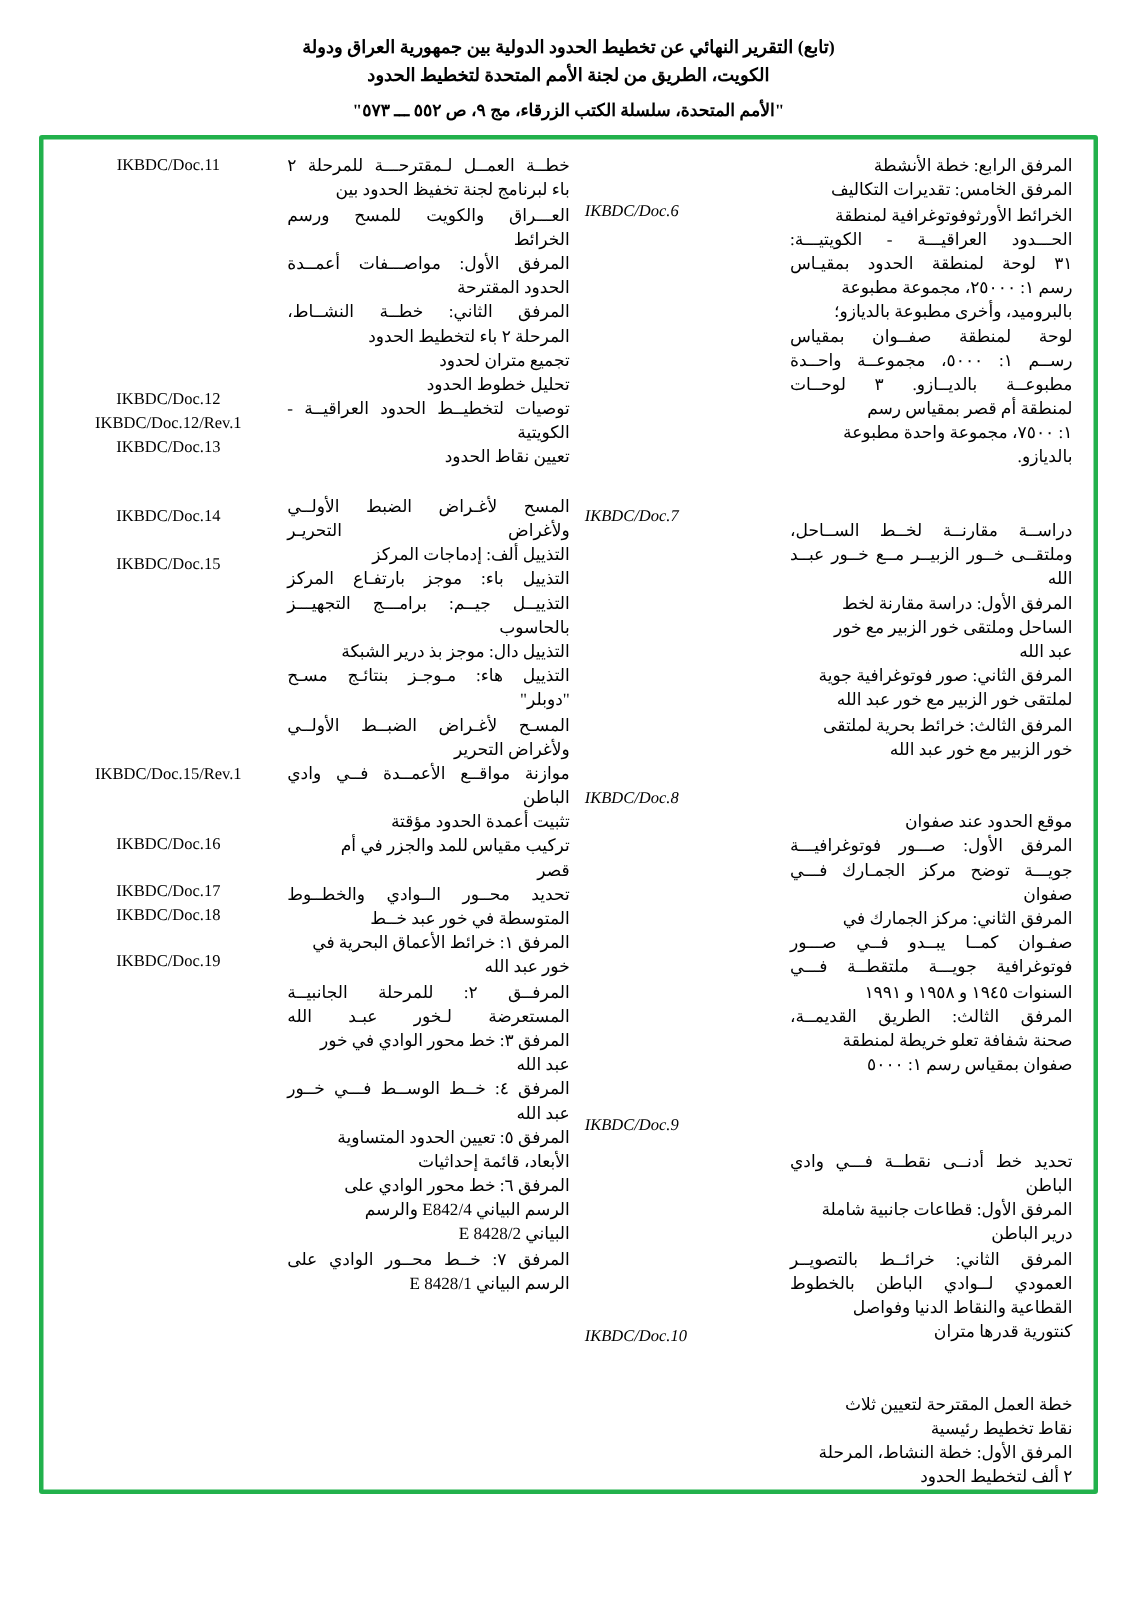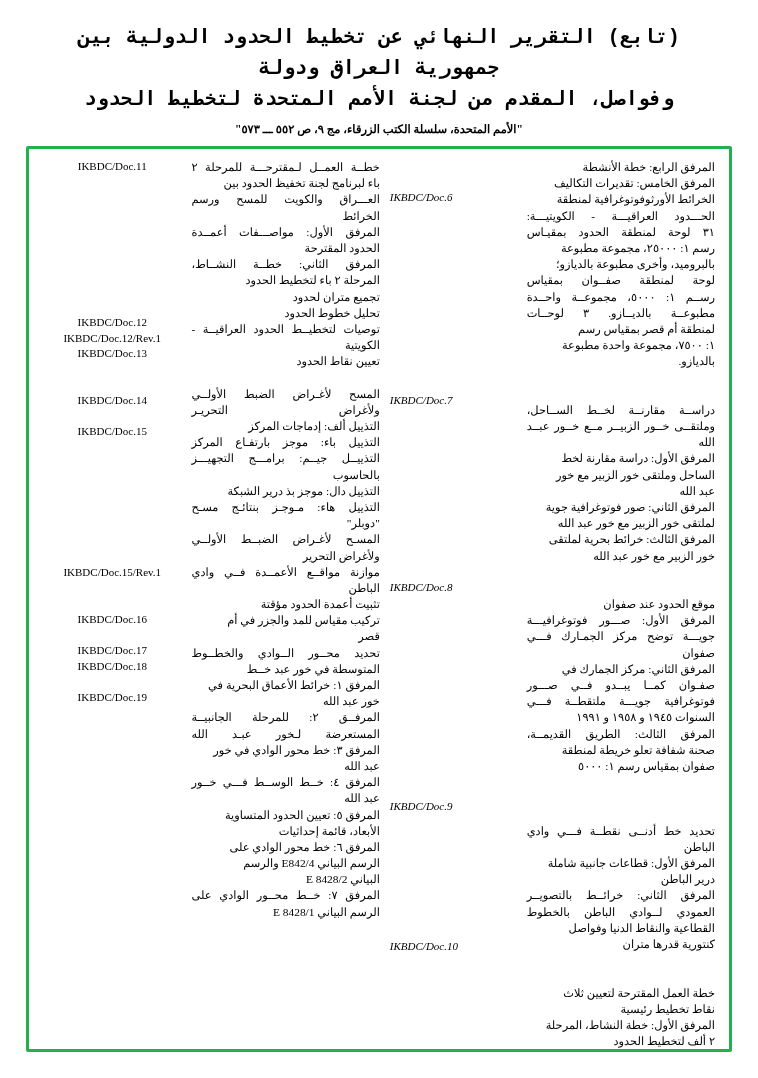--- a/index.html
+++ b/index.html
@@ -18,25 +18,24 @@
   .page {
     width: 758px;
     height: 1078px;
     box-sizing: border-box;
     padding: 22px 26px 10px 26px;
     position: relative;
   }
   .doc-title {
     text-align: center;
     font-weight: bold;
-    font-size: 20px;
+    font-size: 12px;
     line-height: 1.55;
     margin: 0 40px;
     letter-spacing: 0px;
-    font-family: Liberation Mono, monospace;
   }
   .doc-subtitle {
     text-align: center;
     font-size: 11.5px;
     font-weight: bold;
     margin-top: 7px;
     margin-bottom: 10px;
   }
   .frame {
     border: 3px solid #22b14c;
@@ -97,21 +96,21 @@
     white-space: nowrap;
   }
 </style>
 </head>
 <body>
 
 <div class="page">
 
   <div>
     <div class="doc-title">(تابع) التقرير النهائي عن تخطيط الحدود الدولية بين جمهورية العراق ودولة</div>
-    <div class="doc-title">وفواصل، المقدم من لجنة الأمم المتحدة لتخطيط الحدود</div>
+    <div class="doc-title">الكويت، الطريق من لجنة الأمم المتحدة لتخطيط الحدود</div>
     <div class="doc-subtitle">"الأمم المتحدة، سلسلة الكتب الزرقاء، مج ٩، ص ٥٥٢ ـــ ٥٧٣"</div>
   </div>
 
   <div class="frame">
     <div class="columns">
 
       <div class="col col-right-text" id="rightText">
           <div class="entry plain">المرفق الرابع: خطة الأنشطة</div>
           <div class="entry plain">المرفق الخامس: تقديرات التكاليف</div>
           <div class="entry plain">الخرائط الأورثوفوتوغرافية لمنطقة</div>

